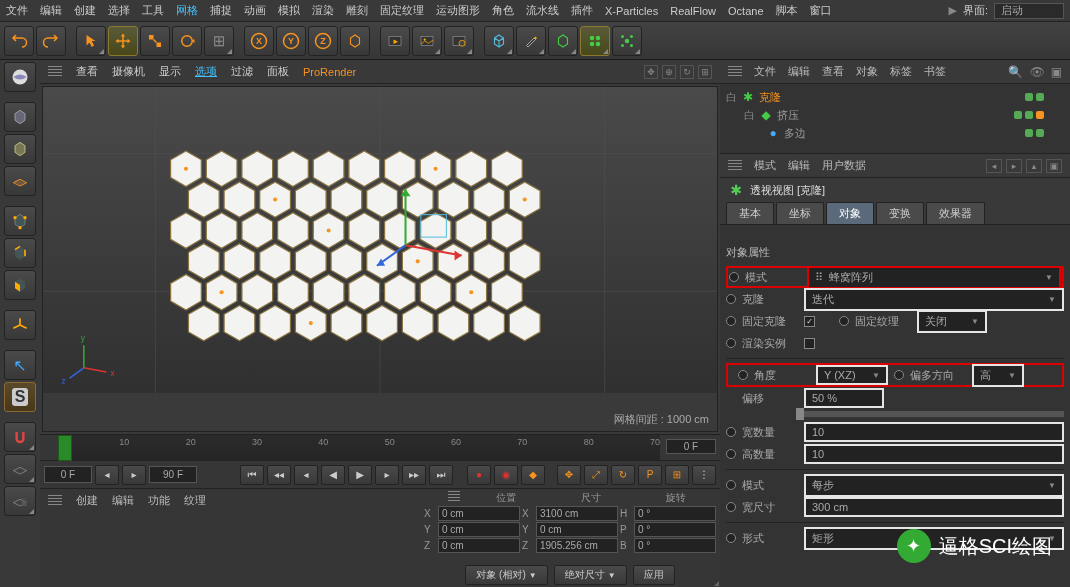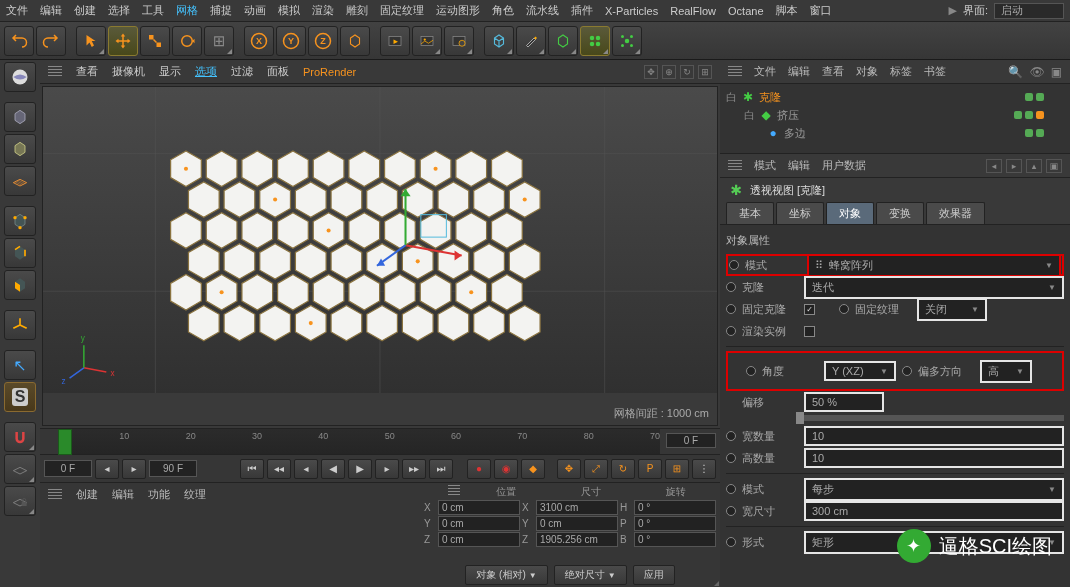--- a/index.html
+++ b/index.html
@@ -62,21 +62,21 @@
 .coordbar { background:#363636; border-top:1px solid #222; display:flex; }
 .coordleft { flex:1; padding:4px 8px; }
 .coordleft .row1 { display:flex; gap:14px; align-items:center; margin-bottom:2px; }
 .coordleft .hdr-ico { width:14px; height:12px; background:repeating-linear-gradient(#888 0 1px,transparent 1px 3px); }
 .coordright { width:300px; padding:2px 4px; }
 .coordright .hdrs { display:flex; gap:4px; font-size:10px; color:#999; padding-left:24px; }
 .coordright .hdrs span { flex:1; text-align:center; }
 .coordright .crow { display:flex; gap:2px; align-items:center; margin:1px 0; }
 .coordright .crow .lab { width:12px; color:#999; font-size:10px; }
 .coordright .crow input { flex:1; background:#222; border:1px solid #555; color:#aaa; font-size:10px; padding:1px 3px; width:10px; }
-.coordright .btnrow { display:flex; gap:6px; margin-top:18px; justify-content:center; }
+.coordright .btnrow { display:flex; gap:6px; margin-top:12px; justify-content:center; }
 .coordright .mbtn { background:linear-gradient(#4a4a4a,#383838); border:1px solid #222; border-radius:2px; color:#ccc; font-size:10px; padding:2px 10px; display:flex; align-items:center; gap:3px; }
 
 
 .rightpanel { position:absolute; right:0; top:60px; width:350px; bottom:0; background:#393939; display:flex; flex-direction:column; }
 
 .objmgr-hdr { height:24px; display:flex; align-items:center; gap:12px; padding:0 8px; border-bottom:1px solid #222; }
 .objmgr-hdr .hdr-ico { width:14px; height:12px; background:repeating-linear-gradient(#888 0 1px,transparent 1px 3px); }
 .objmgr-hdr .tools { margin-left:auto; display:flex; gap:6px; color:#888; font-size:12px; }
 
 .objtree { height:70px; background:#333; border-bottom:1px solid #222; padding:4px 6px; font-size:11px; }
@@ -95,21 +95,21 @@
 .attrmgr-hdr .nav div { width:16px; height:14px; border:1px solid #555; font-size:9px; display:flex; align-items:center; justify-content:center; color:#888; }
 
 .objname { display:flex; align-items:center; gap:6px; padding:4px 8px; color:#ddd; }
 .objname .oico { width:16px; height:16px; display:flex; align-items:center; justify-content:center; color:#5c5; font-size:14px; }
 
 .tabs { display:flex; gap:2px; padding:0 6px; }
 .tab { background:#4a4a4a; border:1px solid #222; border-bottom:none; padding:3px 12px; color:#ccc; font-size:11px; border-radius:2px 2px 0 0; }
 .tab.on { background:#5a6a7a; color:#fff; }
 
 .propbody { flex:1; background:#333; border-top:1px solid #222; padding:4px 6px; overflow:auto; }
-.propgroup { color:#bbb; font-size:11px; margin:4px 0 6px; }
+.propgroup { color:#bbb; font-size:11px; margin:16px 0 6px; }
 .proprow { display:flex; align-items:center; gap:6px; height:22px; font-size:11px; }
 .proprow .plabel { width:56px; color:#aaa; display:flex; align-items:center; gap:4px; }
 .proprow .radio { width:10px; height:10px; border:1px solid #888; border-radius:50%; background:#222; flex-shrink:0; }
 .proprow .check { width:11px; height:11px; border:1px solid #888; background:#222; flex-shrink:0; display:flex; align-items:center; justify-content:center; font-size:8px; color:#ddd; }
 .pinput { flex:1; background:#222; border:2px solid #e5e5e5; color:#aaa; padding:2px 6px; font-size:11px; display:flex; align-items:center; }
 .pinput .dd { margin-left:auto; color:#888; font-size:8px; }
 .pinput.num { width:80px; flex:none; }
 .redbox { border:2px solid #d00 !important; }
 .divline { height:1px; background:#222; margin:4px 0; }
 .slider { height:6px; background:#555; margin:2px 0 4px 70px; position:relative; }
@@ -697,21 +697,21 @@
     </div>
 
     <div class="proprow">
       <div class="radio"></div>
       <div class="plabel">渲染实例</div>
       <div class="check"></div>
     </div>
 
     <div class="divline"></div>
 
-    <div class="proprow redbox" style="padding:18px">
+    <div class="proprow redbox" style="padding:10px">
       <div class="radio"></div>
       <div class="plabel">角度</div>
       <div class="pinput" style="width:72px;flex:none">
           <span>Y (XZ)</span>
           <span class="dd">▼</span>
         </div>
       <div class="radio"></div>
       <div class="plabel">偏多方向</div>
       <div class="pinput" style="width:52px;flex:none">
           <span>高</span>

